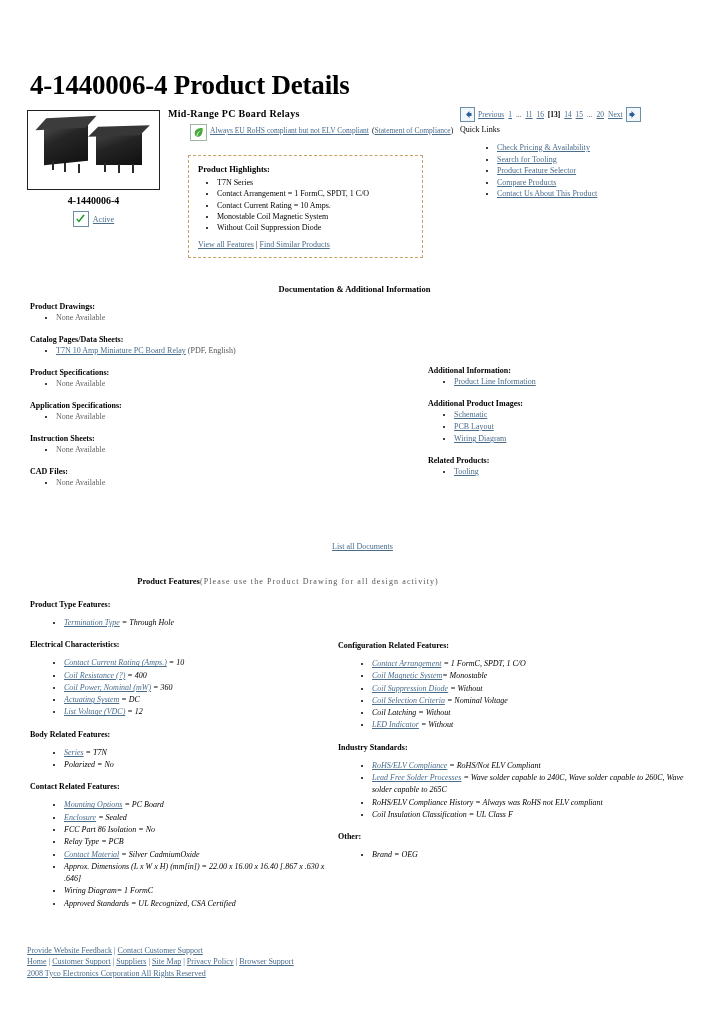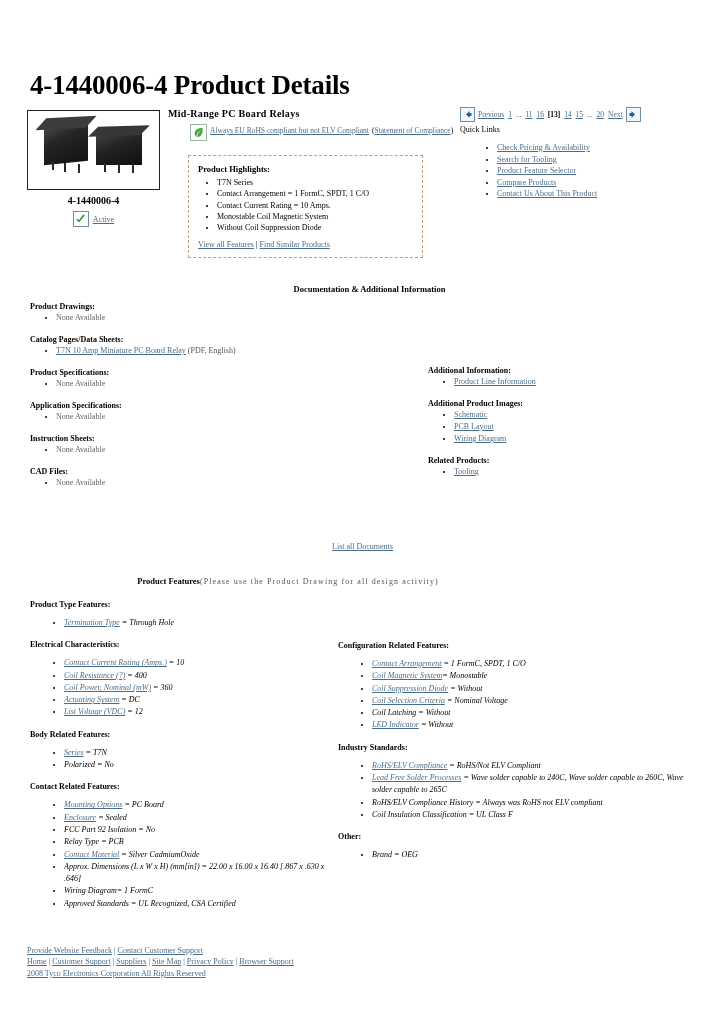--- a/index.html
+++ b/index.html
@@ -210,21 +210,21 @@
     font-size: 8px;
     line-height: 11.5px;
   }
   
   .section-head {
     position: absolute;
     text-align: center;
     font-weight: bold;
     font-size: 8.5px;
   }
-  .doc-head { left: 0; top: 284px; width: 709px; padding-left: 15px; }
+  .doc-head { left: 0; top: 284px; width: 709px; }
   .doc-left {
     position: absolute;
     left: 30px;
     top: 302px;
     width: 330px;
   }
   .doc-right {
     position: absolute;
     left: 428px;
     top: 366px;
@@ -485,21 +485,21 @@
         <ul>
           <li><span class="link">Series</span><span> = T7N</span></li>
           <li><span class="">Polarized = No</span></li>
         </ul>
       </div>
       <div class="feat-group">
         <div class="g-title">Contact Related Features:</div>
         <ul>
           <li><span class="link">Mounting Options</span><span> = PC Board</span></li>
           <li><span class="link">Enclosure</span><span> = Sealed</span></li>
-          <li><span class="">FCC Part 92 Isolation = No</span></li>
+          <li><span class="">FCC Part 86 Isolation = No</span></li>
           <li><span class="">Relay Type = PCB</span></li>
           <li><span class="link">Contact Material</span><span> = Silver CadmiumOxide</span></li>
           <li><span class="">Approx. Dimensions (L x W x H) (mm[in]) = 22.00 x 16.00 x 16.40 [.867 x .630 x .646]</span></li>
           <li><span class="">Wiring Diagram= 1 FormC</span></li>
           <li><span class="">Approved Standards = UL Recognized, CSA Certified</span></li>
         </ul>
       </div>
     </div>
   <div class="feat-right" id="feat-right">
       <div class="feat-group">

